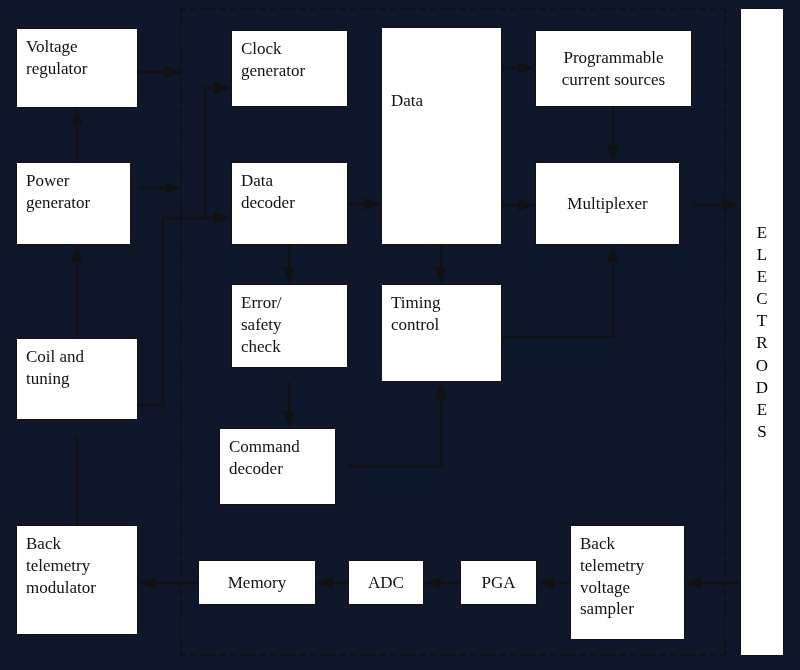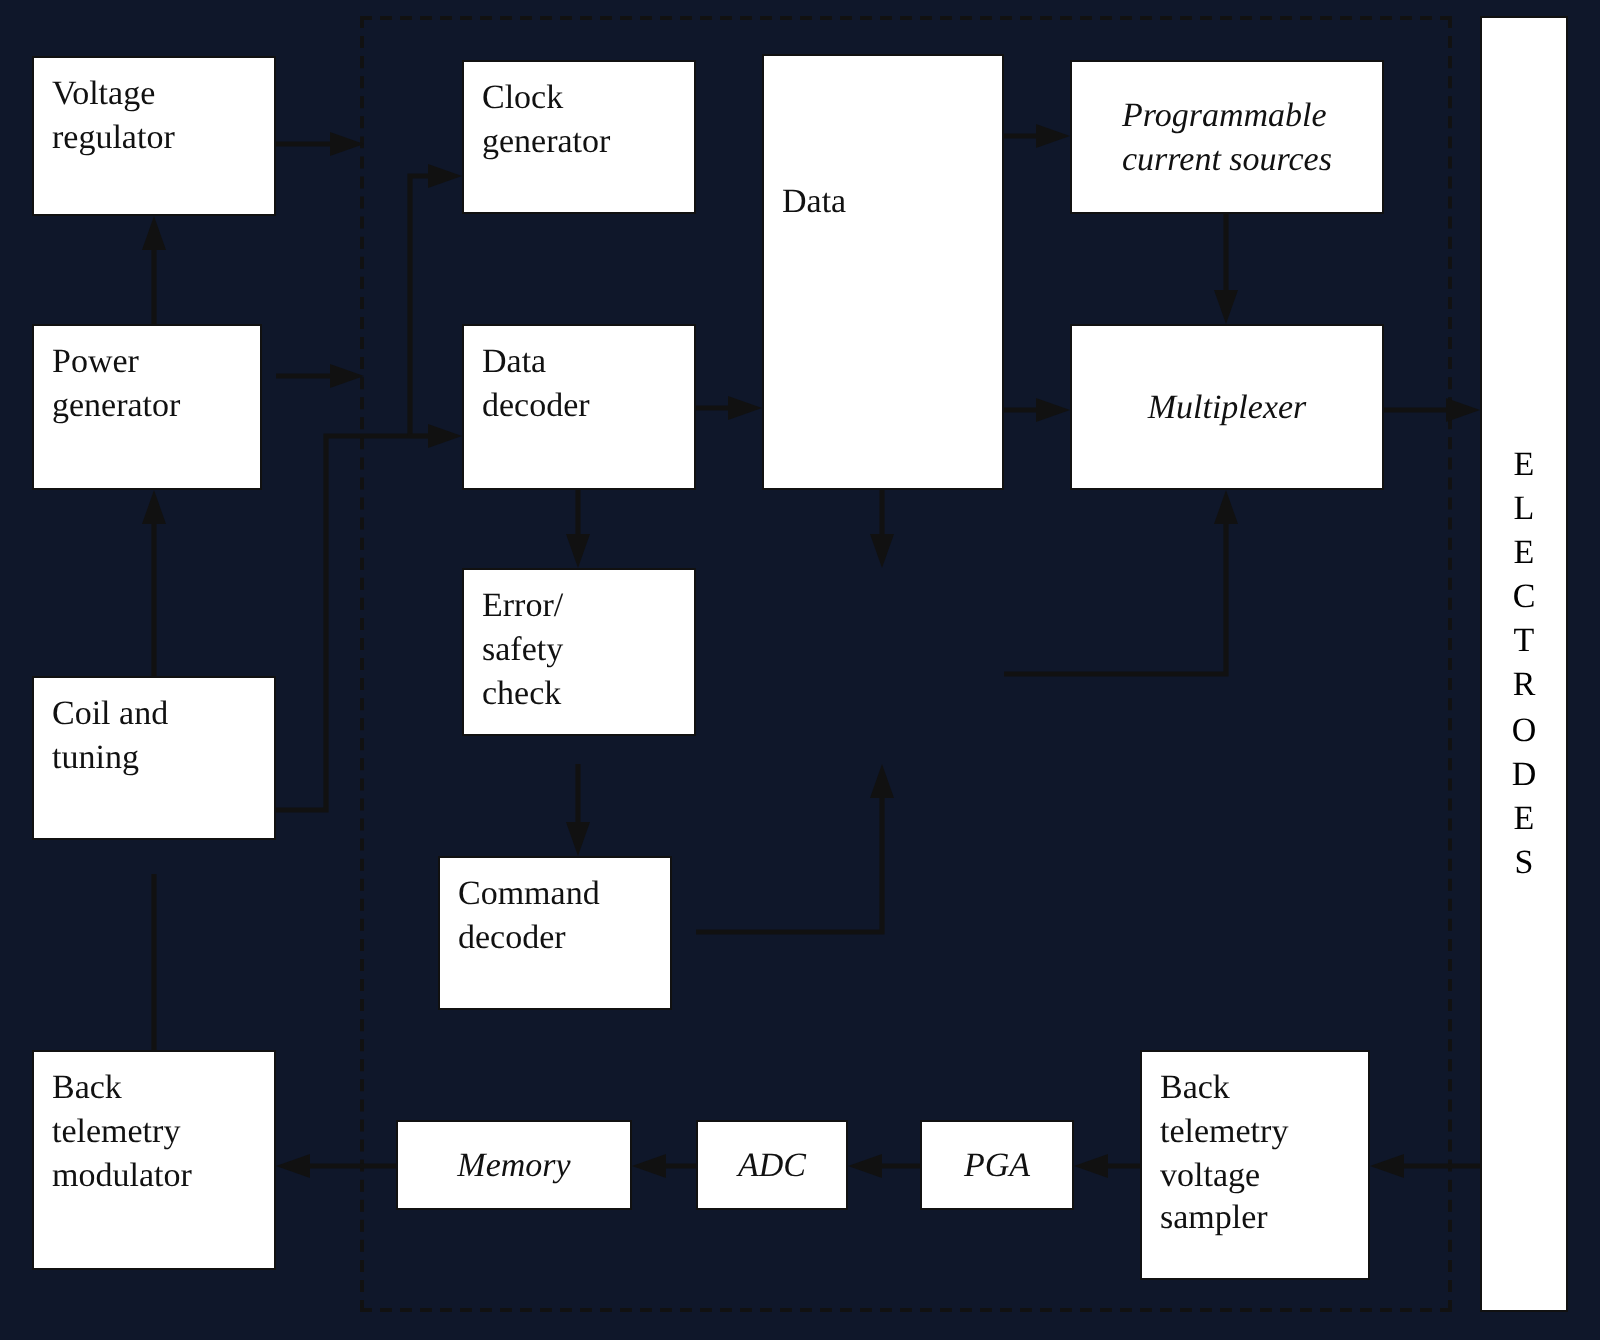--- a/index.html
+++ b/index.html
@@ -2,21 +2,21 @@
 <html><head>
 <meta charset="utf-8">
 <style>
   html,body{margin:0;padding:0;background:#ffffff;}
   #root{position:relative;width:800px;height:670px;background:#0f172a;
         font-family:"Liberation Serif","DejaVu Serif",serif;overflow:hidden;}
   .blk{position:absolute;box-sizing:border-box;border:1.6px solid #111;background:#fff;
        color:#111;font-size:17px;line-height:1.28;}
   .blk .lbl{position:absolute;left:9px;right:5px;top:7px;}
   .blk.ctr{display:flex;align-items:center;justify-content:center;}
-  .blk.ctr .lbl{position:static;left:auto;right:auto;top:auto;font-style:italic;}
+  .blk.ctr .lbl{position:static;left:auto;right:auto;top:auto;text-align:center;}
   .dashed{position:absolute;box-sizing:border-box;border:2px dashed #111;background:transparent;}
   .elec{position:absolute;box-sizing:border-box;border:1.6px solid #111;background:#fff;
         font-size:17px;letter-spacing:0;}
   .elec .stack{position:absolute;left:0;right:0;top:50%;transform:translateY(-50%);
         text-align:center;line-height:1.30;}
   svg.wires{position:absolute;left:0;top:0;width:800px;height:670px;overflow:visible;}
   svg.wires line,svg.wires polyline,svg.wires path{stroke:#111;stroke-width:2.6;fill:none;}
   svg.wires polygon{fill:#111;}
 </style>
 </head>
@@ -154,29 +154,35 @@
         <div>decoder</div>
       </div>
   </div>
 
   <div class="blk" style="left:381px;top:27px;width:121px;height:218px;">
     <div class="lbl" style="top:62px;">
         <div>Data</div>
       </div>
   </div>
 
+  <div class="blk" style="left:381px;top:284px;width:121px;height:98px;">
+    <div class="lbl">
+        <div>Timing</div>
+        <div>control</div>
+      </div>
+  </div>
 
   <div class="blk ctr" style="left:535px;top:30px;width:157px;height:77px;">
     <div class="lbl">
         <div>Programmable</div>
         <div>current sources</div>
       </div>
   </div>
 
-  <div class="blk ctr" style="left:535px;top:162px;width:157px;height:83px;">
+  <div class="blk ctr" style="left:535px;top:162px;width:145px;height:83px;">
     <div class="lbl">
         <div>Multiplexer</div>
       </div>
   </div>
 
   <div class="blk ctr" style="left:198px;top:560px;width:118px;height:45px;">
     <div class="lbl">
         <div>Memory</div>
       </div>
   </div>

